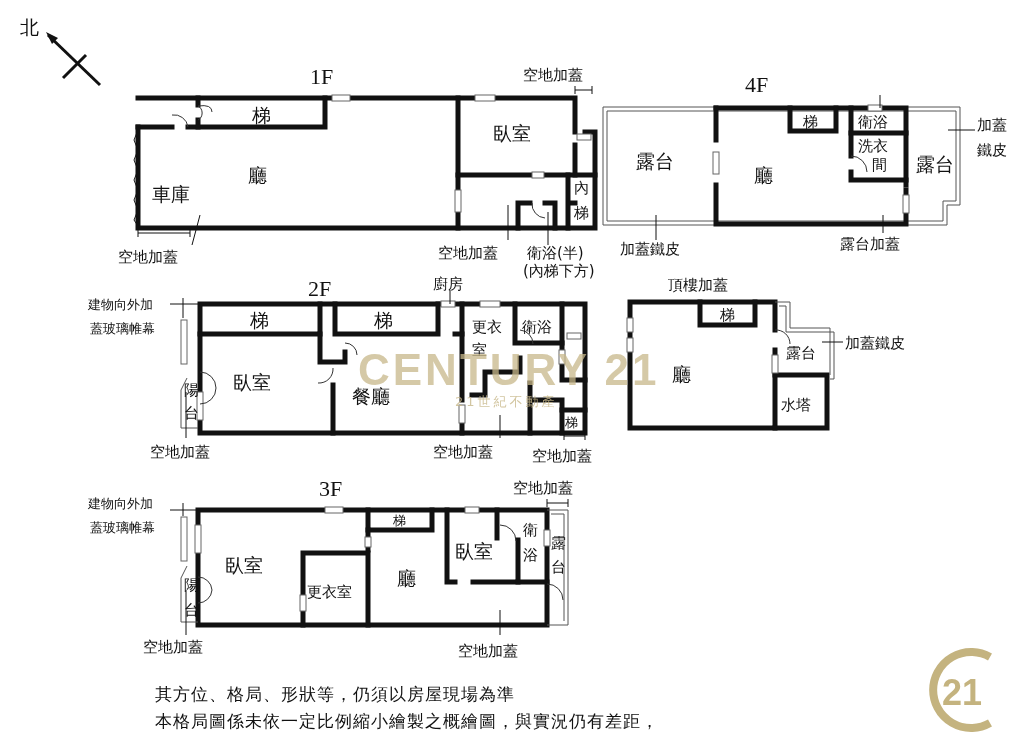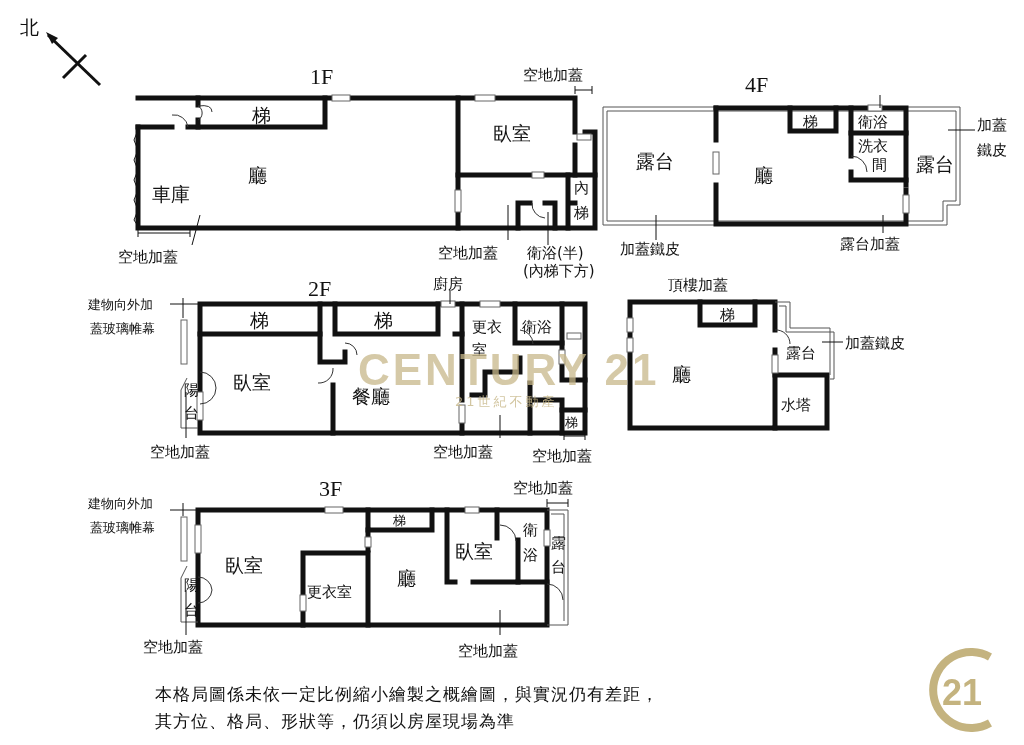--- a/index.html
+++ b/index.html
@@ -220,20 +220,20 @@
     <text x="458" y="656" class="lbl-sm">空地加蓋</text>
   </g>
 
   <g>
     <text x="358" y="385" class="wm1">CENTURY 21</text>
     <text x="455" y="406" class="wm2">21世紀不動產</text>
   </g>
 </svg>
 
 <div class="note">
+  <div>其方位、格局、形狀等，仍須以房屋現場為準</div>
   <div>本格局圖係未依一定比例縮小繪製之概繪圖，與實況仍有差距，</div>
-  <div>其方位、格局、形狀等，仍須以房屋現場為準</div>
 </div>
 
 <svg class="logo" viewBox="0 0 80 90">
   <path d="M62,12 A38,38 0 1 0 62,78" fill="none" stroke="#c4b37f" stroke-width="8"></path>
   <text x="14" y="60" font-family="Liberation Sans, sans-serif" font-weight="bold" font-size="36" fill="#c4b37f">21</text>
 </svg>
 
 </body></html>

